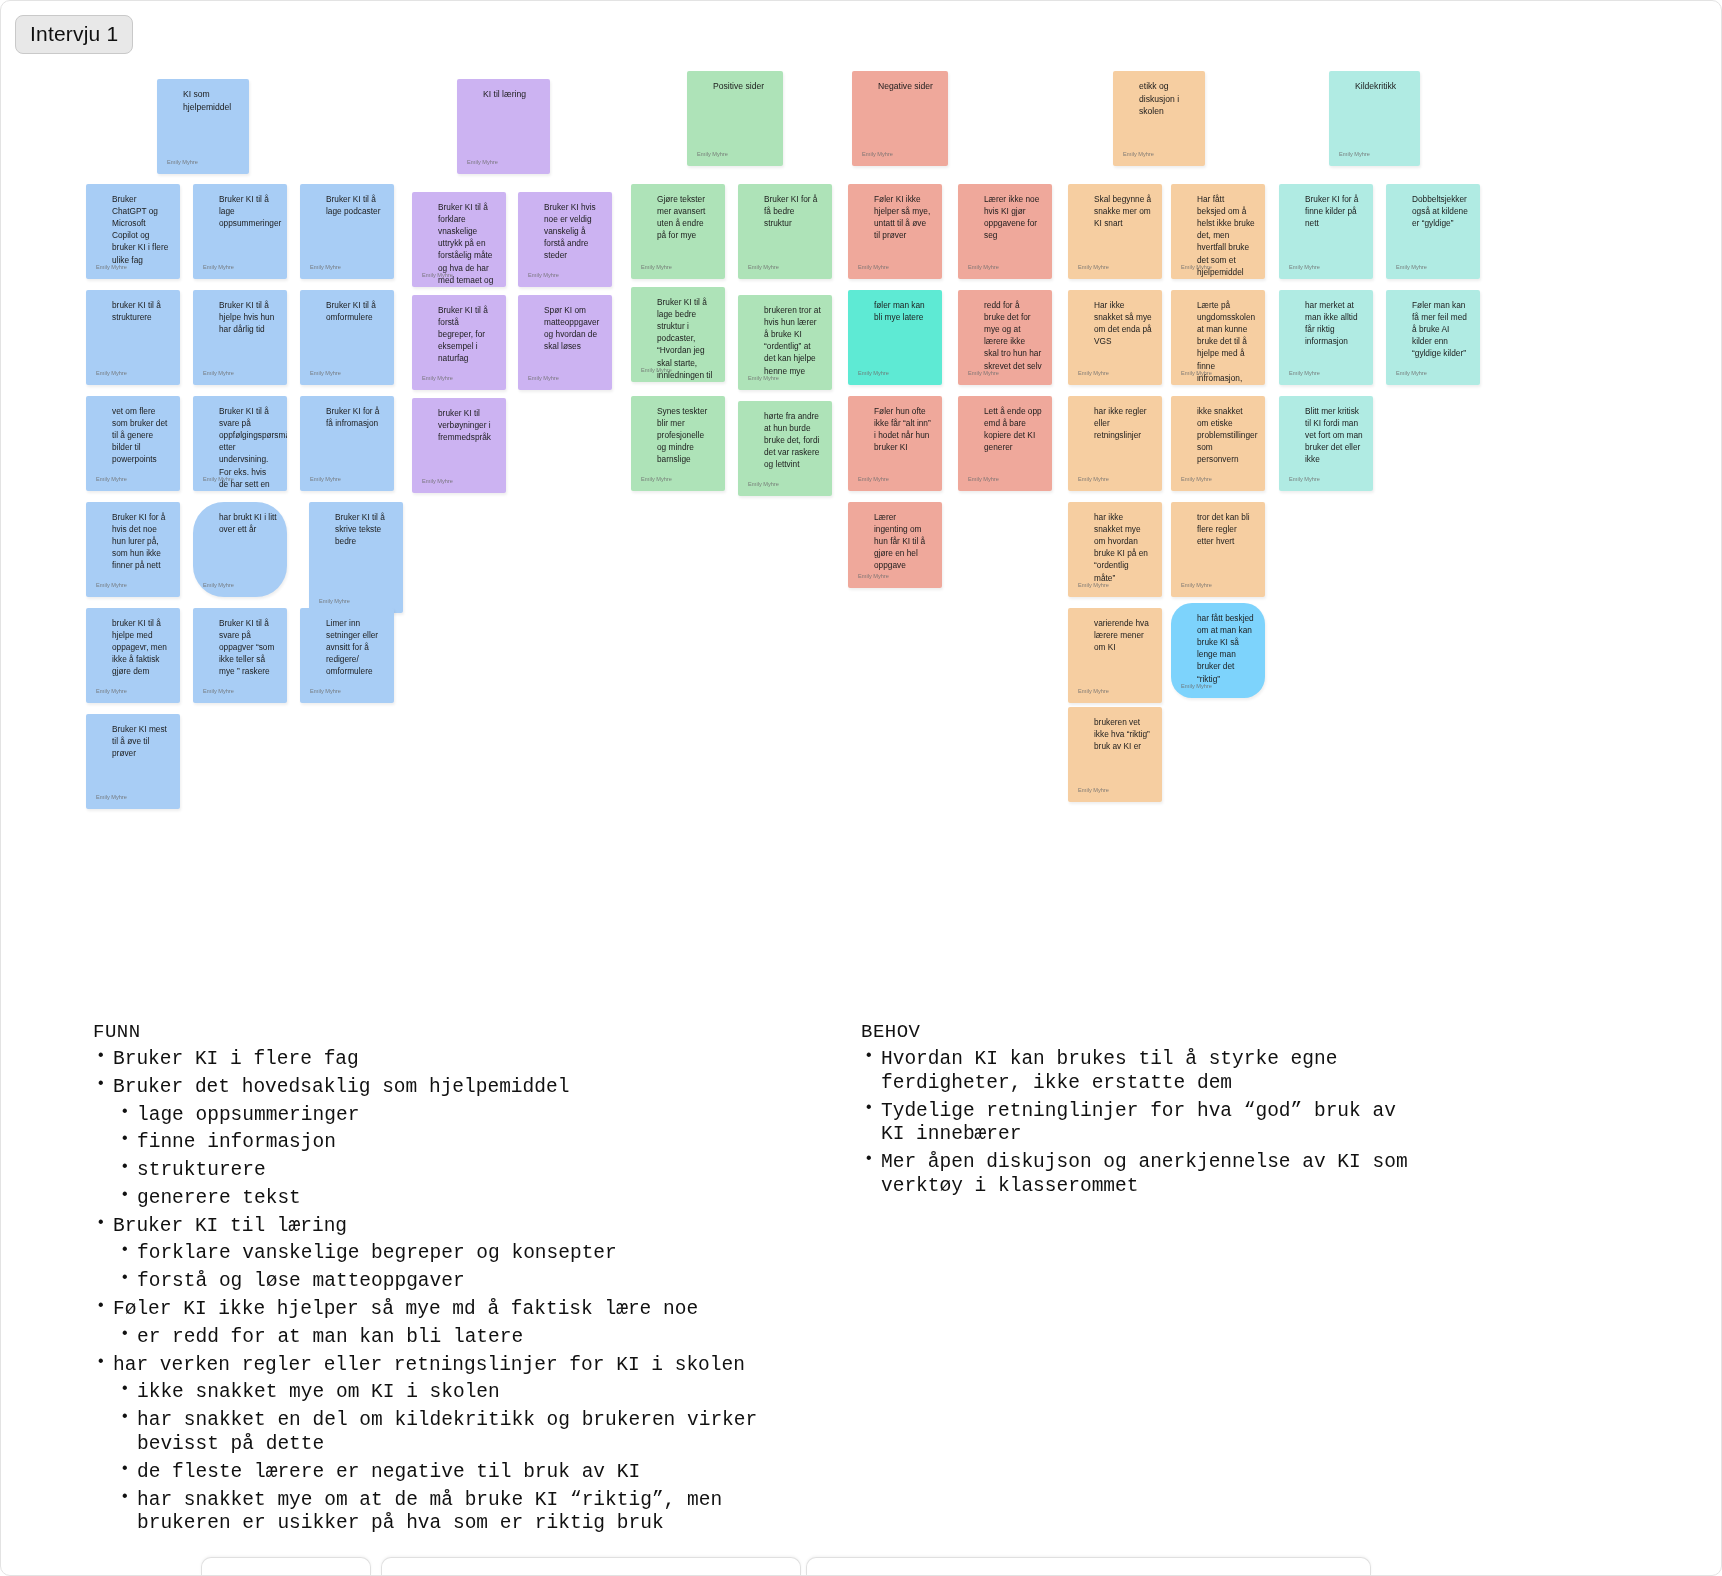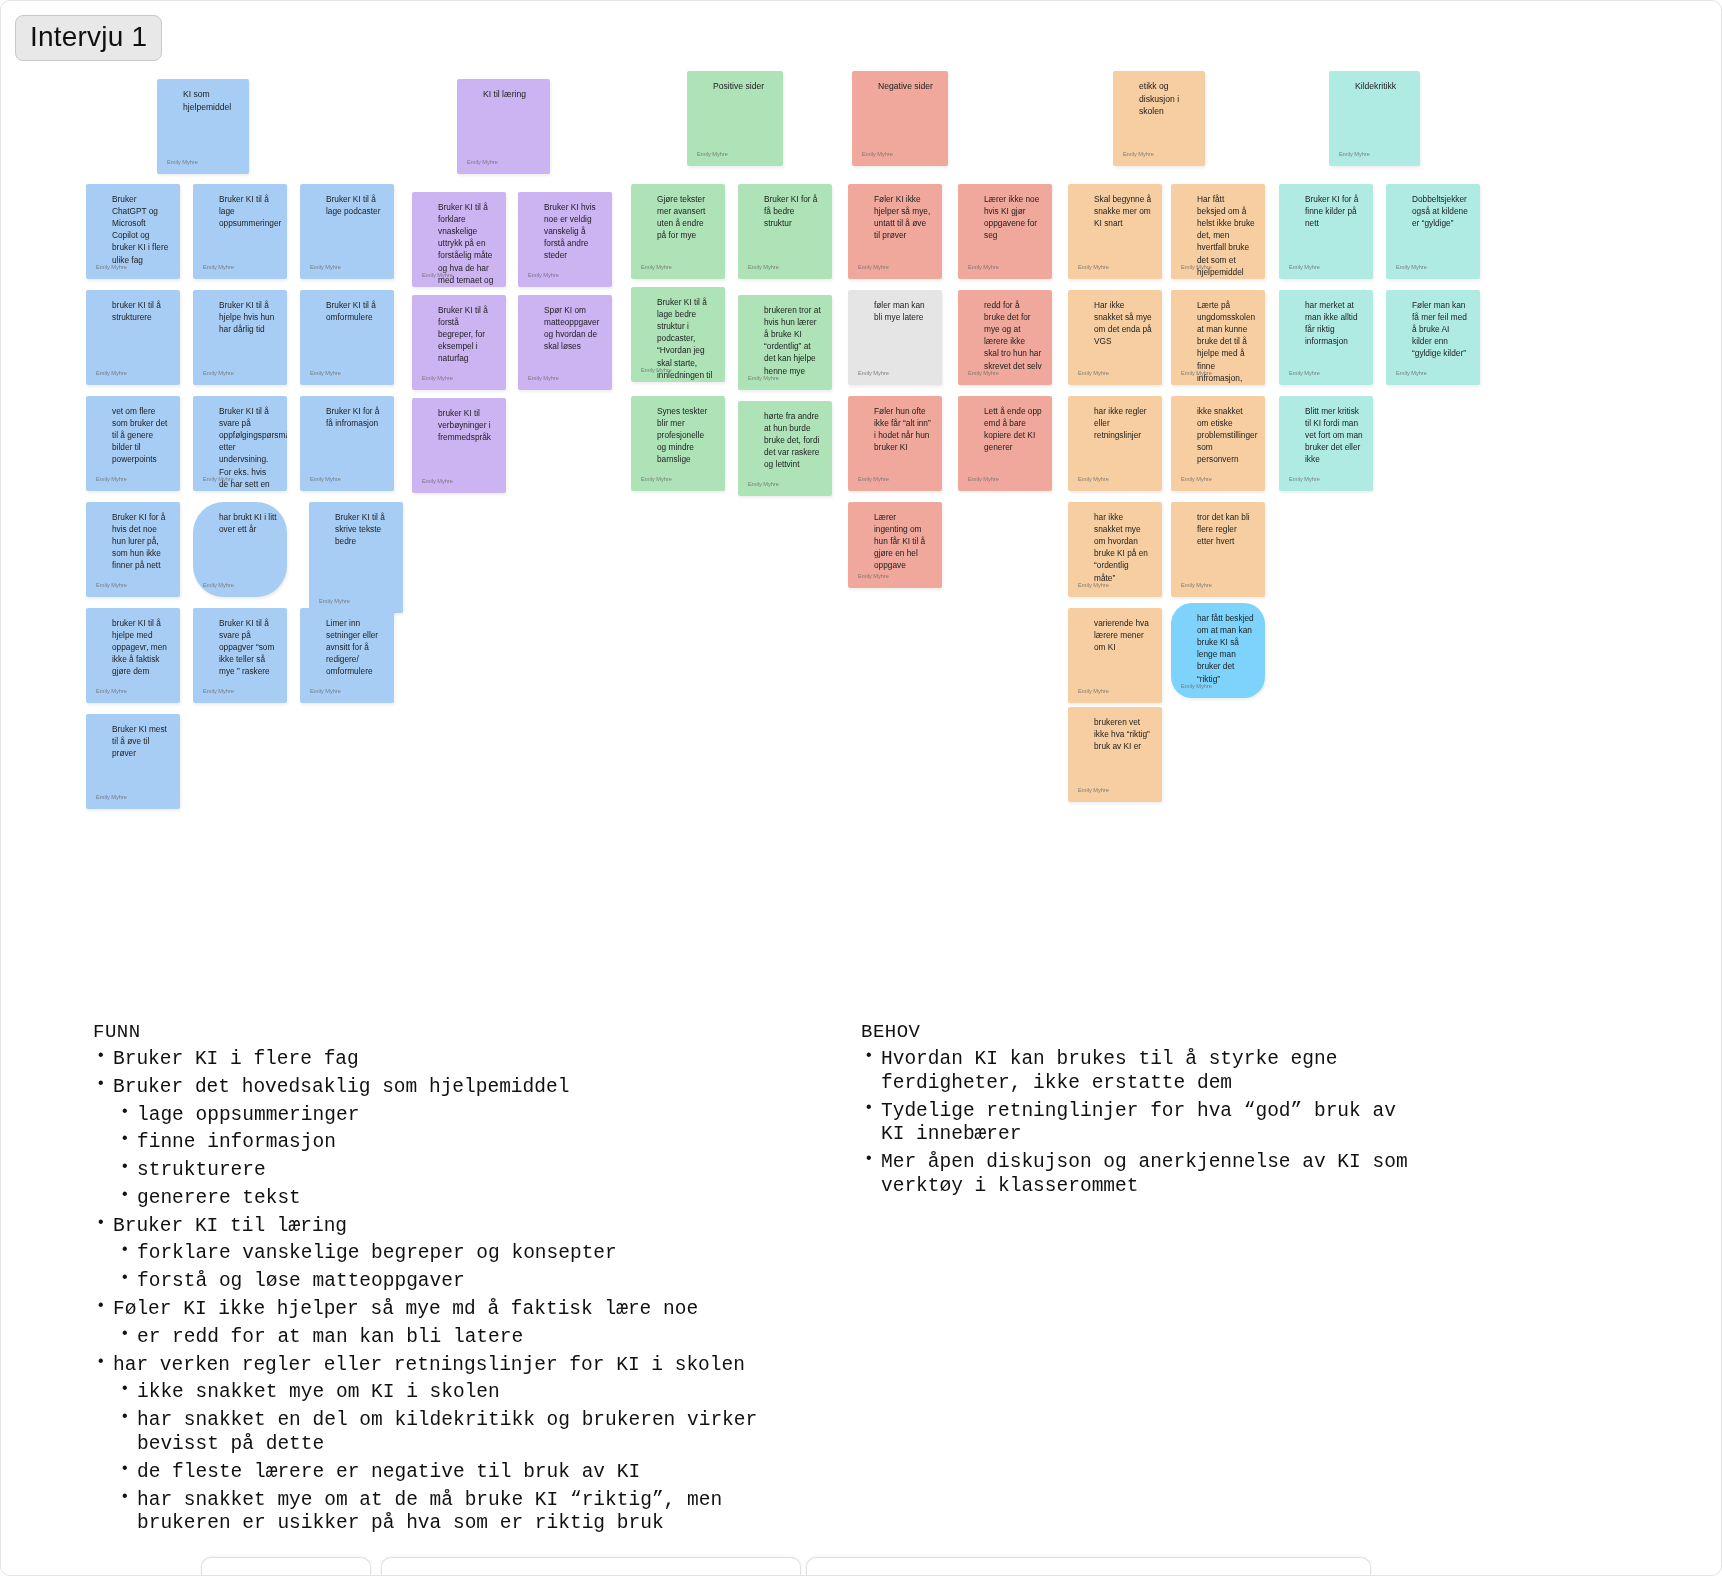--- a/index.html
+++ b/index.html
@@ -20,21 +20,21 @@
   }
   
   #frame-title {
     position: absolute;
     left: 14px;
     top: 14px;
     background: #e8e8e8;
     border: 1px solid #c9c9c9;
     border-radius: 8px;
     padding: 7px 14px 9px 14px;
-    font-size: 28px;
+    font-size: 21px;
     line-height: 1;
     color: #101010;
     font-family: "Liberation Sans", sans-serif;
     letter-spacing: 0.2px;
   }
   
   .note {
     position: absolute;
     border-radius: 2px;
     padding: 9px 10px 8px 26px;
@@ -253,21 +253,21 @@
     </div>
   <div class="note" style="left:737px; top:400px; width:94px; height:95px; background:#aee3b8;">
     <span class="note-text">hørte fra andre at hun burde bruke det, fordi det var raskere og lettvint</span>
     <span class="note-author">Emily Myhre</span>
     </div>
 
   <div class="note" style="left:847px; top:183px; width:94px; height:95px; background:#efa89b;">
     <span class="note-text">Føler KI ikke hjelper så mye, untatt til å øve til prøver</span>
     <span class="note-author">Emily Myhre</span>
     </div>
-  <div class="note" style="left:847px; top:289px; width:94px; height:95px; background:#e5e5e5;">
+  <div class="note" style="left:847px; top:289px; width:94px; height:95px; background:#5eead4;">
     <span class="note-text">føler man kan bli mye latere</span>
     <span class="note-author">Emily Myhre</span>
     </div>
   <div class="note" style="left:847px; top:395px; width:94px; height:95px; background:#efa89b;">
     <span class="note-text">Føler hun ofte ikke får “alt inn” i hodet når hun bruker KI</span>
     <span class="note-author">Emily Myhre</span>
     </div>
   <div class="note" style="left:847px; top:501px; width:94px; height:86px; background:#efa89b;">
     <span class="note-text">Lærer ingenting om hun får KI til å gjøre en hel oppgave</span>
     <span class="note-author">Emily Myhre</span>

